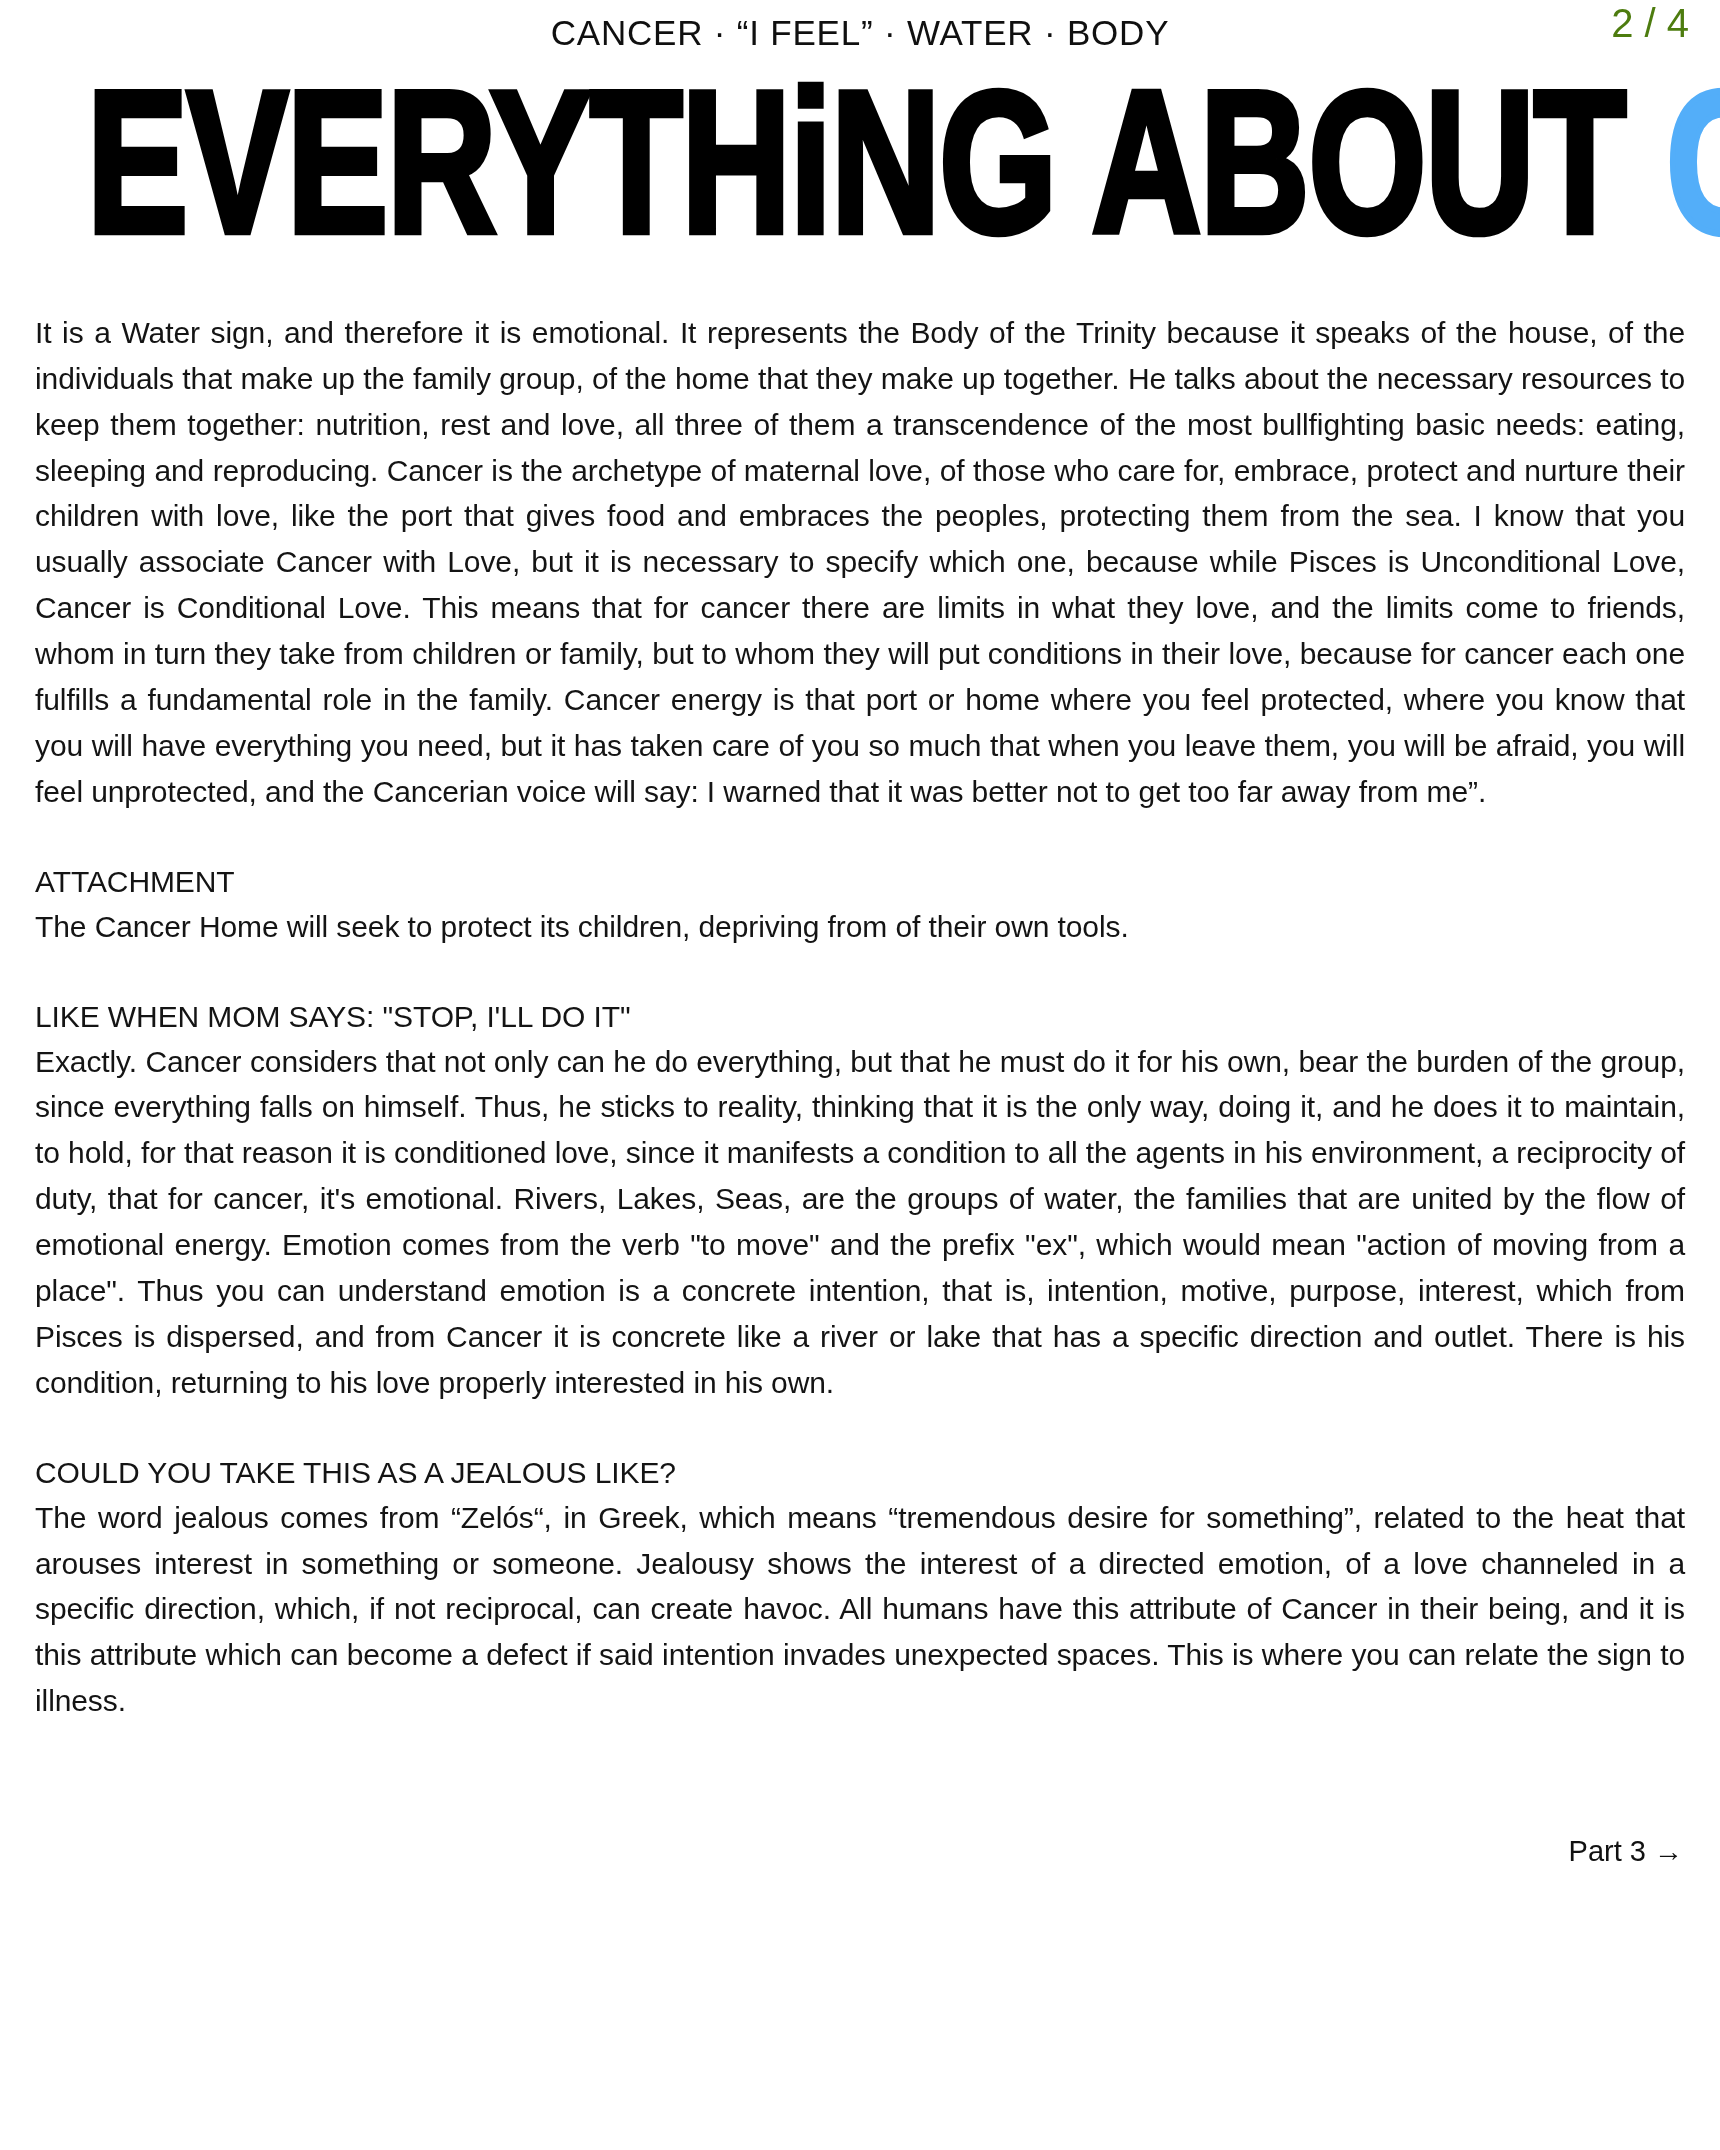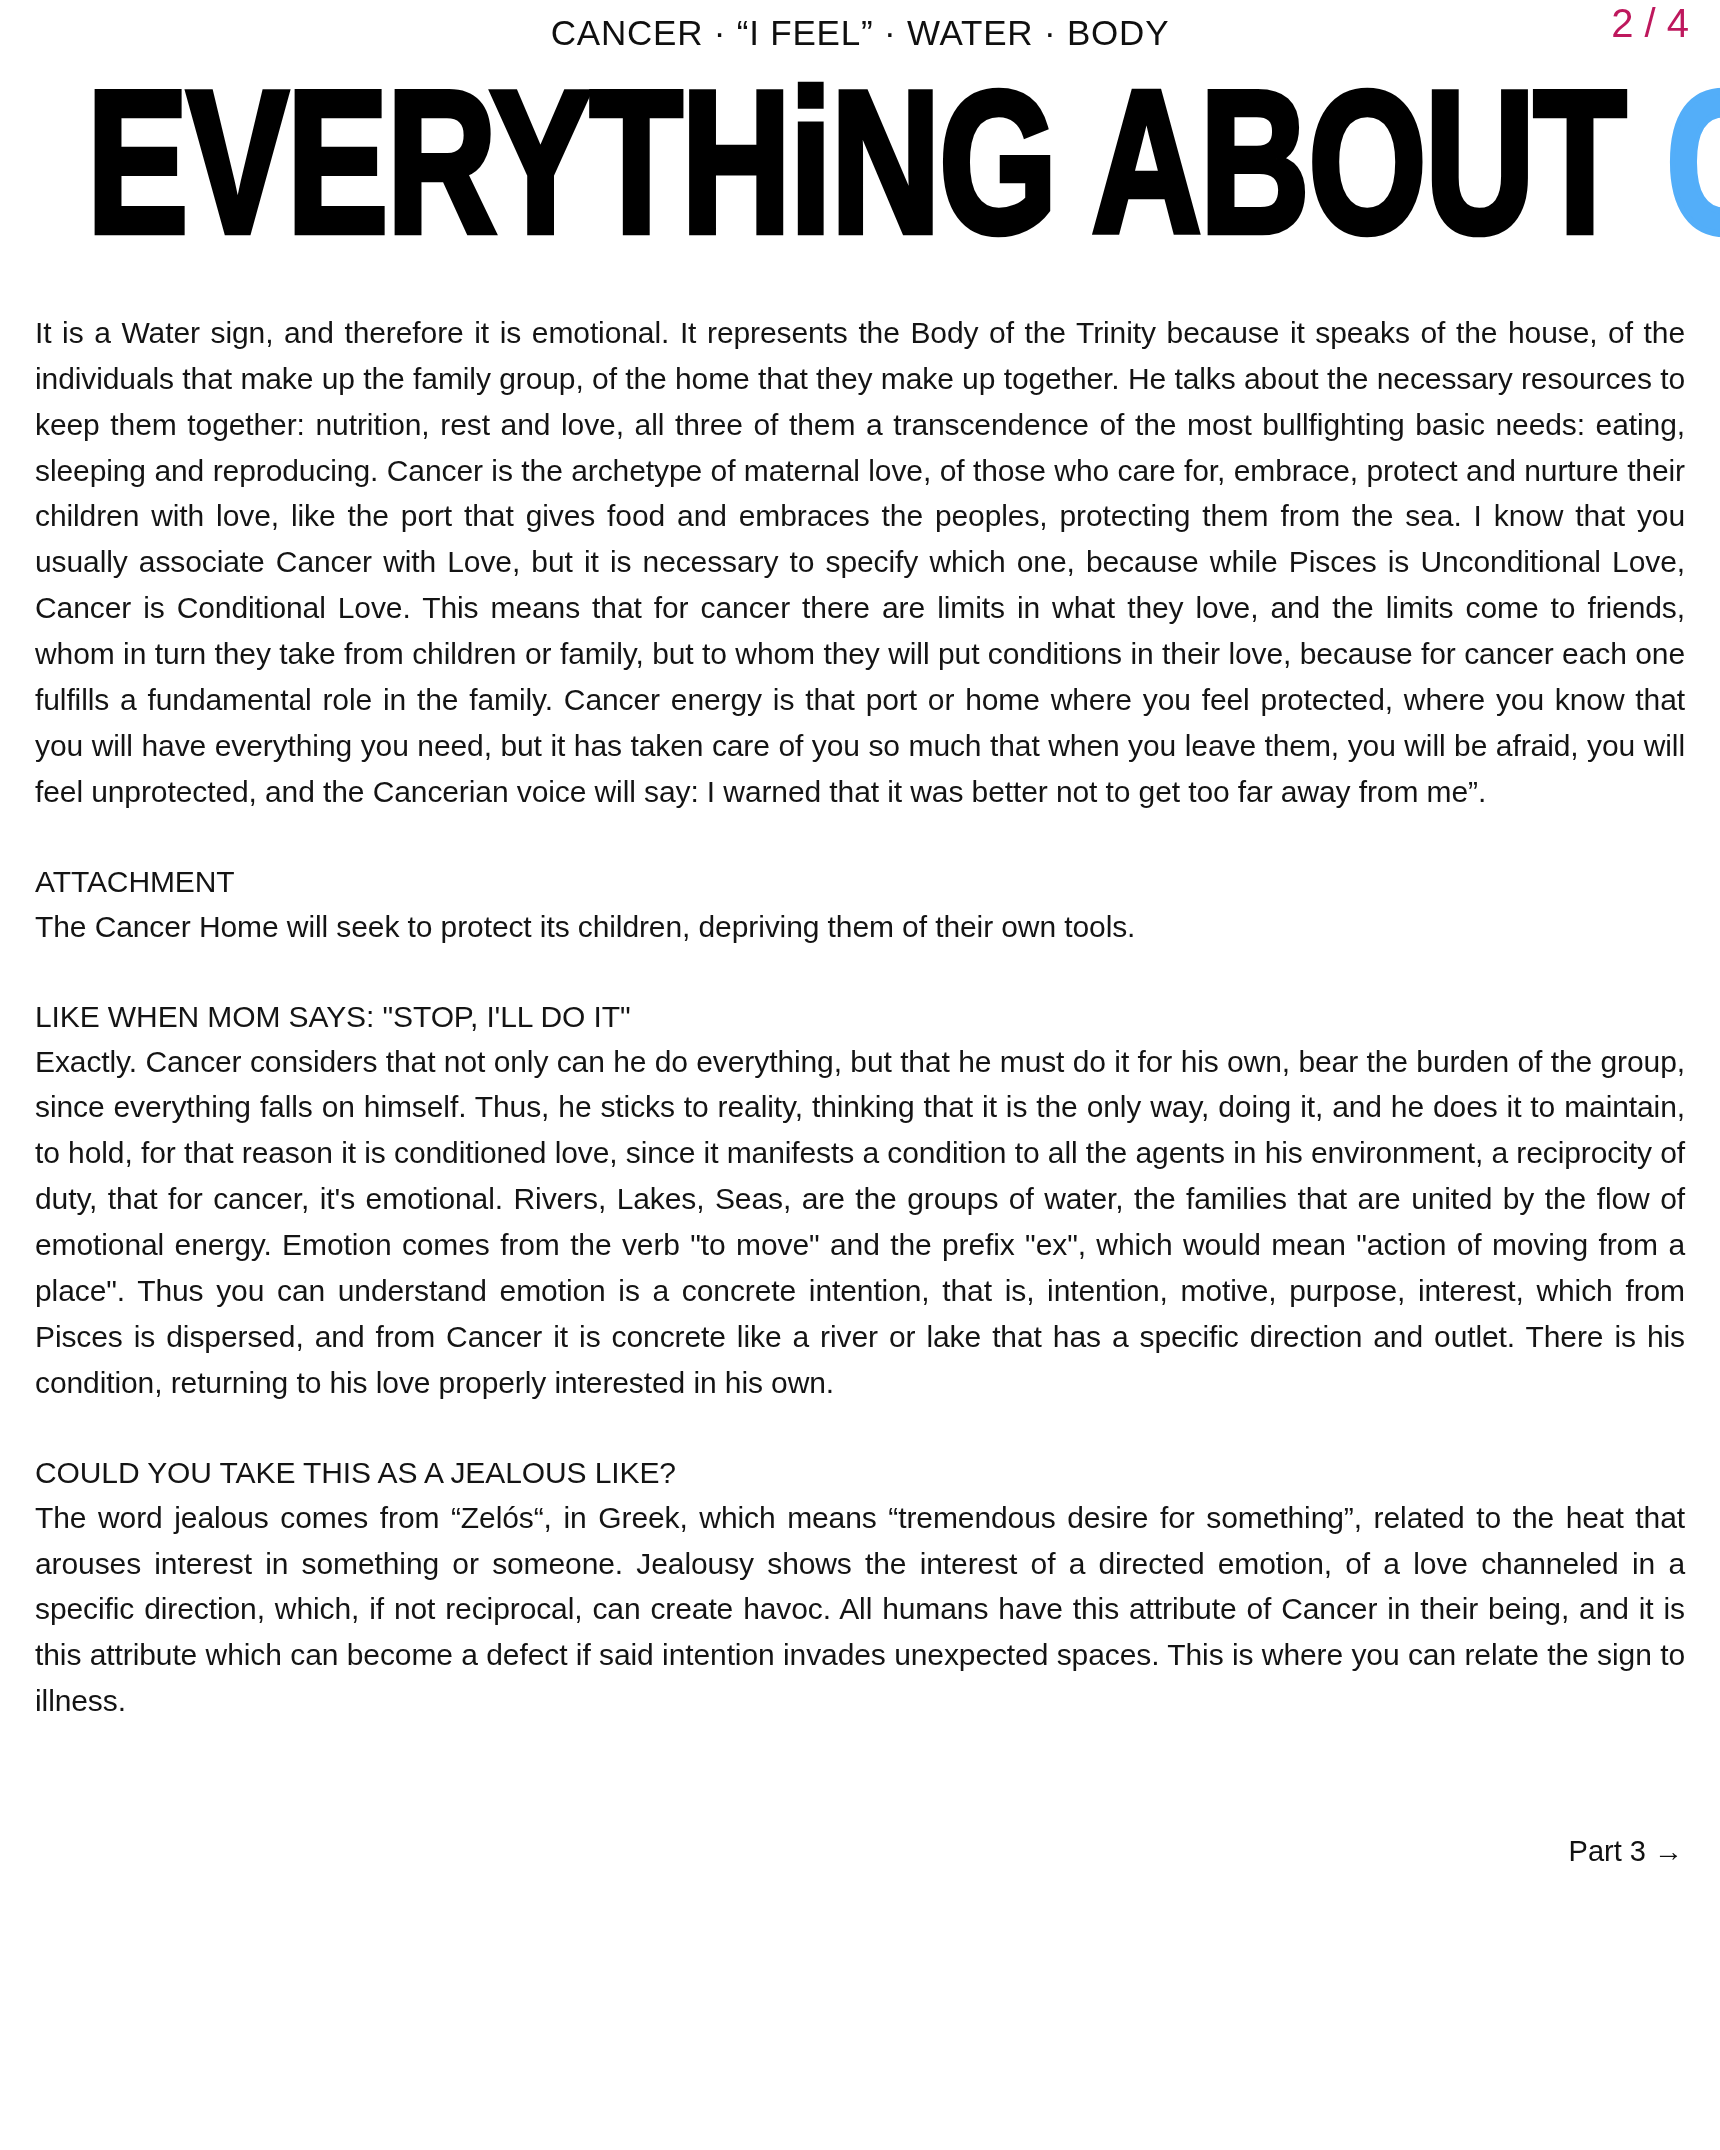--- a/index.html
+++ b/index.html
@@ -40,21 +40,21 @@
     color: #101010;
     white-space: nowrap;
     line-height: 1;
   }
   .pageno {
     position: absolute;
     right: 31px;
     top: 3.1px;
     font-size: 40px;
     font-weight: 400;
-    color: #be185d;
+    color: #4d7c0f;
     line-height: 1;
   }
 
   
   .titlewrap {
     margin: 6.1px 0 0 0;
     padding: 0 31px 0 87px;
     display: flex;
     align-items: flex-start;
     justify-content: flex-start;
@@ -139,21 +139,21 @@
     <div class="bigtitle"><span class="dark">EVERYTHiNG ABOUT</span> <span class="accent">CANCER</span></div>
   </div>
 
   <div class="content">
 
     <p class="body">It is a Water sign, and therefore it is emotional. It represents the Body of the Trinity because it speaks of the house, of the individuals that make up the family group, of the home that they make up together. He talks about the necessary resources to keep them together: nutrition, rest and love, all three of them a transcendence of the most bullfighting basic needs: eating, sleeping and reproducing. Cancer is the archetype of maternal love, of those who care for, embrace, protect and nurture their children with love, like the port that gives food and embraces the peoples, protecting them from the sea. I know that you usually associate Cancer with Love, but it is necessary to specify which one, because while Pisces is Unconditional Love, Cancer is Conditional Love. This means that for cancer there are limits in what they love, and the limits come to friends, whom in turn they take from children or family, but to whom they will put conditions in their love, because for cancer each one fulfills a fundamental role in the family. Cancer energy is that port or home where you feel protected, where you know that you will have everything you need, but it has taken care of you so much that when you leave them, you will be afraid, you will feel unprotected, and the Cancerian voice will say: I warned that it was better not to get too far away from me”.</p>
 
     <div class="spacer-md"></div>
 
     <h2 class="subhead">ATTACHMENT</h2>
-    <p class="body left">The Cancer Home will seek to protect its children, depriving them of their own tools.</p>
+    <p class="body left">The Cancer Home will seek to protect its children, depriving from of their own tools.</p>
 
     <div class="spacer-md"></div>
 
     <h2 class="subhead">LIKE WHEN MOM SAYS: "STOP, I'LL DO IT"</h2>
     <p class="body">Exactly. Cancer considers that not only can he do everything, but that he must do it for his own, bear the burden of the group, since everything falls on himself. Thus, he sticks to reality, thinking that it is the only way, doing it, and he does it to maintain, to hold, for that reason it is conditioned love, since it manifests a condition to all the agents in his environment, a reciprocity of duty, that for cancer, it's emotional. Rivers, Lakes, Seas, are the groups of water, the families that are united by the flow of emotional energy. Emotion comes from the verb "to move" and the prefix "ex", which would mean "action of moving from a place". Thus you can understand emotion is a concrete intention, that is, intention, motive, purpose, interest, which from Pisces is dispersed, and from Cancer it is concrete like a river or lake that has a specific direction and outlet. There is his condition, returning to his love properly interested in his own.</p>
 
     <div class="spacer-md"></div>
 
     <h2 class="subhead">COULD YOU TAKE THIS AS A JEALOUS LIKE?</h2>
     <p class="body">The word jealous comes from “Zelós“, in Greek, which means “tremendous desire for something”, related to the heat that arouses interest in something or someone. Jealousy shows the interest of a directed emotion, of a love channeled in a specific direction, which, if not reciprocal, can create havoc. All humans have this attribute of Cancer in their being, and it is this attribute which can become a defect if said intention invades unexpected spaces. This is where you can relate the sign to illness.</p>

